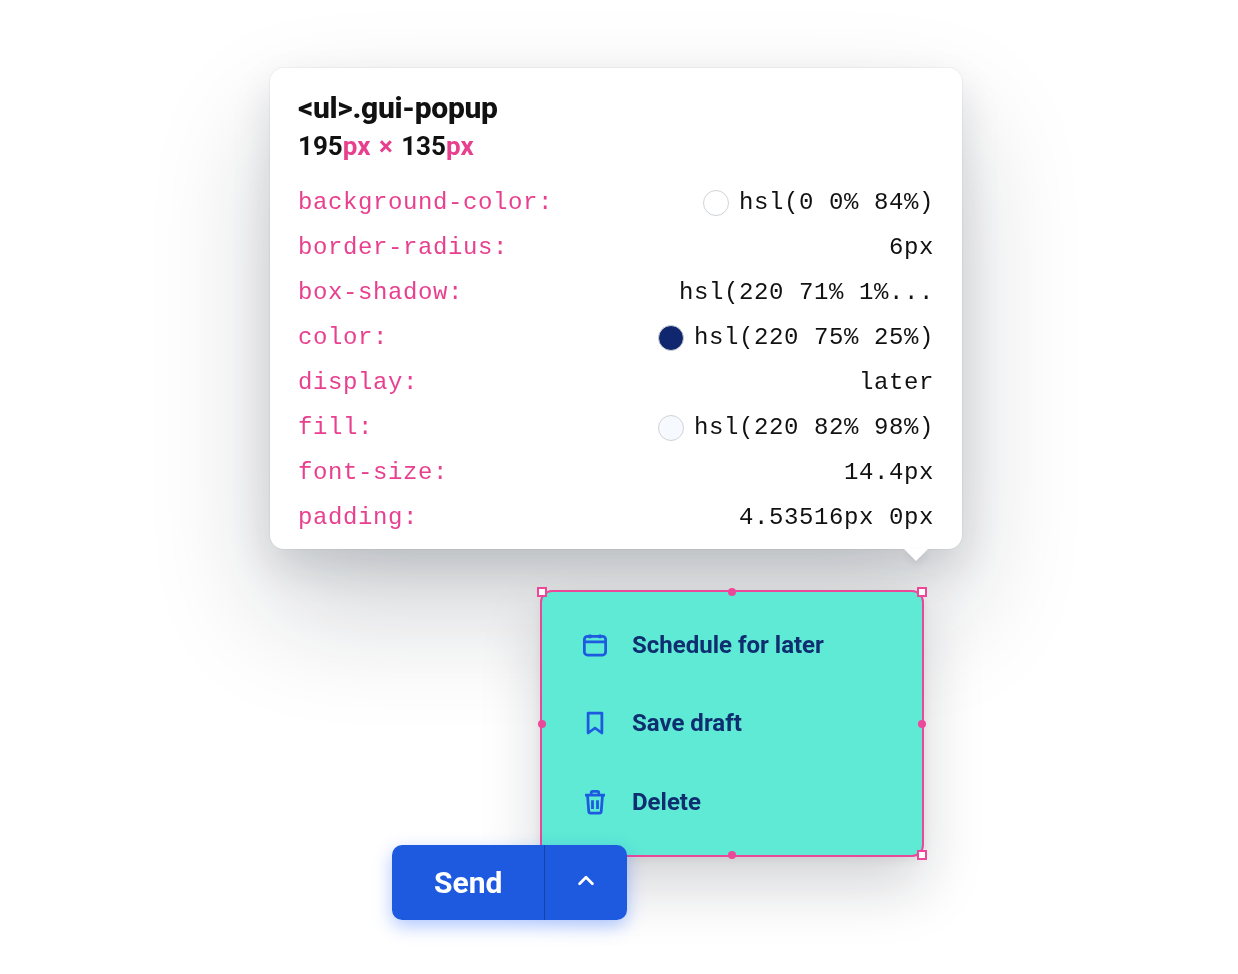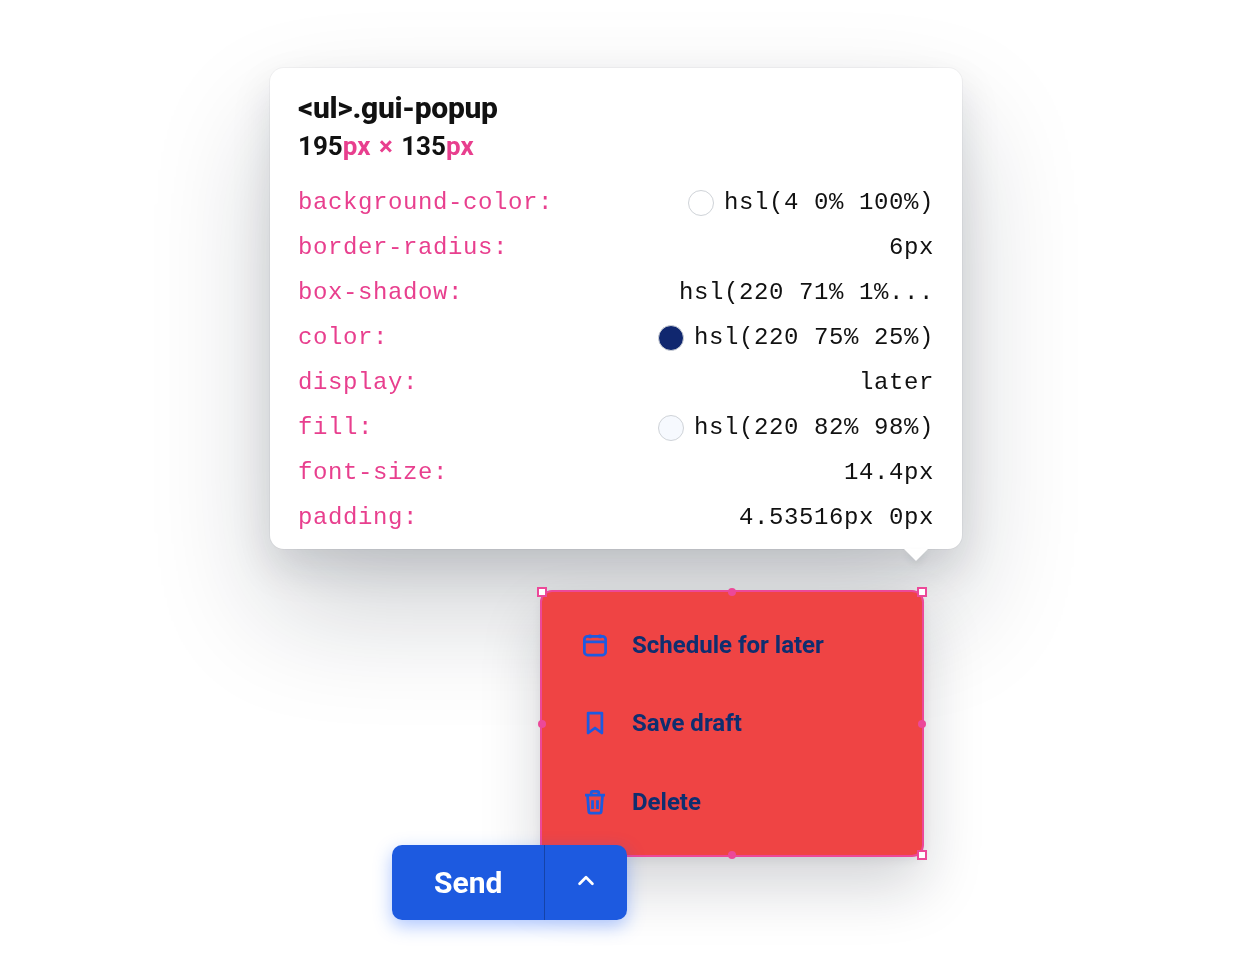--- a/index.html
+++ b/index.html
@@ -84,21 +84,21 @@
     flex-shrink: 0;
   }
 
   
   .popup {
     position: absolute;
     left: 540px;
     top: 590px;
     width: 384px;
     height: 267px;
-    background: #ef4444;
+    background: #5eead4;
     border-radius: 12px;
     border: 2px solid #ec4899;
     box-shadow:
       0 4px 10px rgba(16,24,40,.06),
       0 30px 60px rgba(16,24,40,.18);
     padding: 14px 0;
     display: grid;
     grid-auto-rows: 1fr;
     color: #0f2e6f;
   }
@@ -168,21 +168,21 @@
   <div class="tooltip-dims">
     <span>195</span><span class="px">px</span>
     <span class="times">×</span>
     <span>135</span><span class="px">px</span>
   </div>
 
   <div class="props">
     <span class="prop-name">background-color</span>
     <span class="prop-val">
       <span class="swatch" style="background:#ffffff"></span>
-      <span>hsl(4 0% 100%)</span>
+      <span>hsl(0 0% 84%)</span>
     </span>
 
     <span class="prop-name">border-radius</span>
     <span class="prop-val">
         <span>6px</span>
       </span>
 
     <span class="prop-name">box-shadow</span>
     <span class="prop-val">
         <span>hsl(220 71% 1%...</span>

